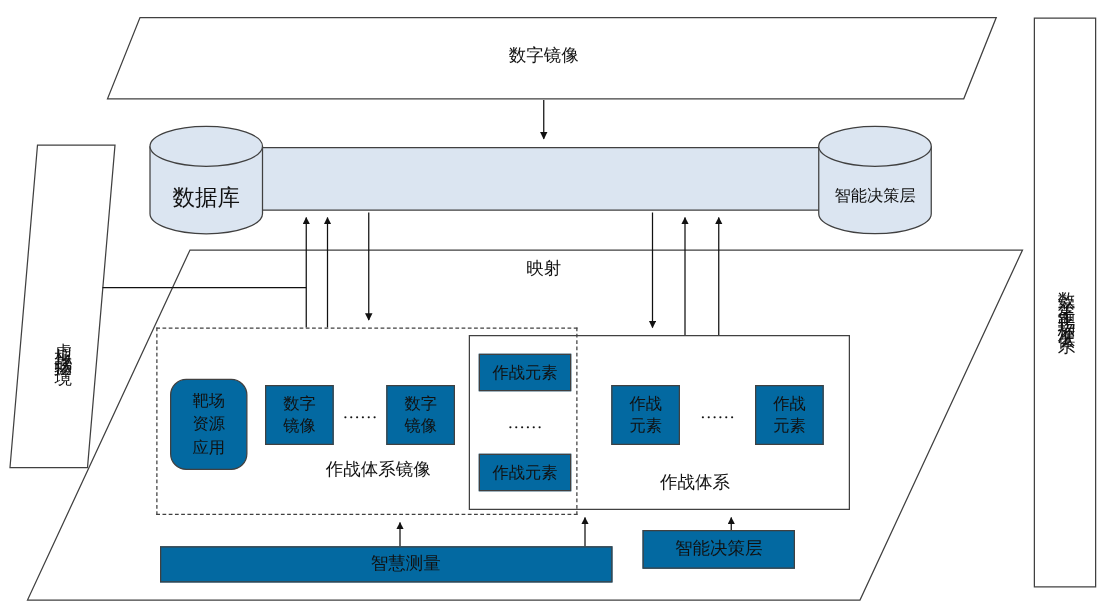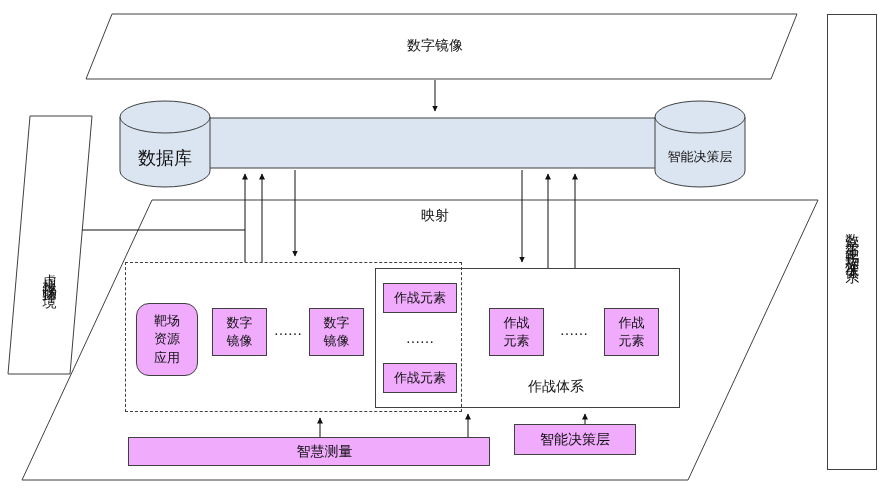--- a/index.html
+++ b/index.html
@@ -7,21 +7,21 @@
     position:relative;width:887px;height:492px;background:#fff;
     font-family:"Liberation Serif","DejaVu Serif",serif;color:#111;overflow:hidden;
   }
   .stage svg{position:absolute;left:0;top:0;}
   .lbl{
     position:absolute;display:flex;align-items:center;justify-content:center;
     text-align:center;font-size:14px;line-height:1.3;white-space:nowrap;
   }
   .box{
     position:absolute;display:flex;align-items:center;justify-content:center;
-    text-align:center;border:1px solid #404040;background:#f0abfc;
+    text-align:center;border:1px solid #404040;background:#0369a1;
     font-size:13px;line-height:1.4;box-sizing:border-box;
   }
   .clear{background:transparent;}
   .dashedb{border-style:dashed;}
   .vtext{writing-mode:vertical-rl;text-orientation:upright;letter-spacing:4px;white-space:normal;}
   .wrap2{width:28px;display:inline-block;}
   .shape{fill:#ffffff;stroke:#404040;stroke-width:1;}
   .sfill{stroke:#404040;stroke-width:1;}
   .ln{stroke:#111;stroke-width:1;}
 </style>
@@ -68,20 +68,21 @@
   <div class="box" style="left:136px;top:303px;width:62px;height:73px;border-radius:13px;">
     <span class="wrap2">靶场资源应用</span>
   </div>
   <div class="box" style="left:212px;top:308px;width:55px;height:48px;">
     <span class="wrap2">数字镜像</span>
   </div>
   <div class="lbl" style="left:268px;top:322px;width:40px;height:18px;">……</div>
   <div class="box" style="left:309px;top:308px;width:55px;height:48px;">
     <span class="wrap2">数字镜像</span>
   </div>
+  <div class="lbl" style="left:240px;top:368px;width:125px;height:18px;">作战体系镜像</div>
 
   <div class="box" style="left:383px;top:283px;width:74px;height:30px;">作战元素</div>
   <div class="lbl" style="left:398px;top:330px;width:44px;height:18px;">……</div>
   <div class="box" style="left:383px;top:363px;width:74px;height:30px;">作战元素</div>
 
   <div class="box" style="left:489px;top:308px;width:55px;height:48px;">
     <span class="wrap2">作战元素</span>
   </div>
   <div class="lbl" style="left:552px;top:322px;width:44px;height:18px;">……</div>
   <div class="box" style="left:604px;top:308px;width:55px;height:48px;">

